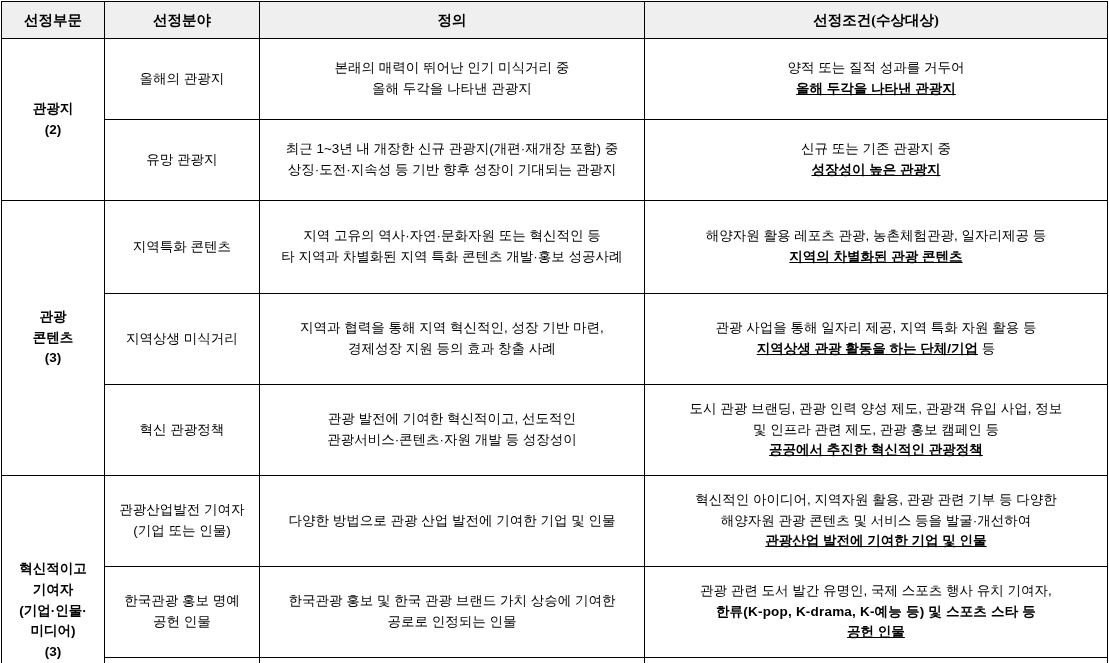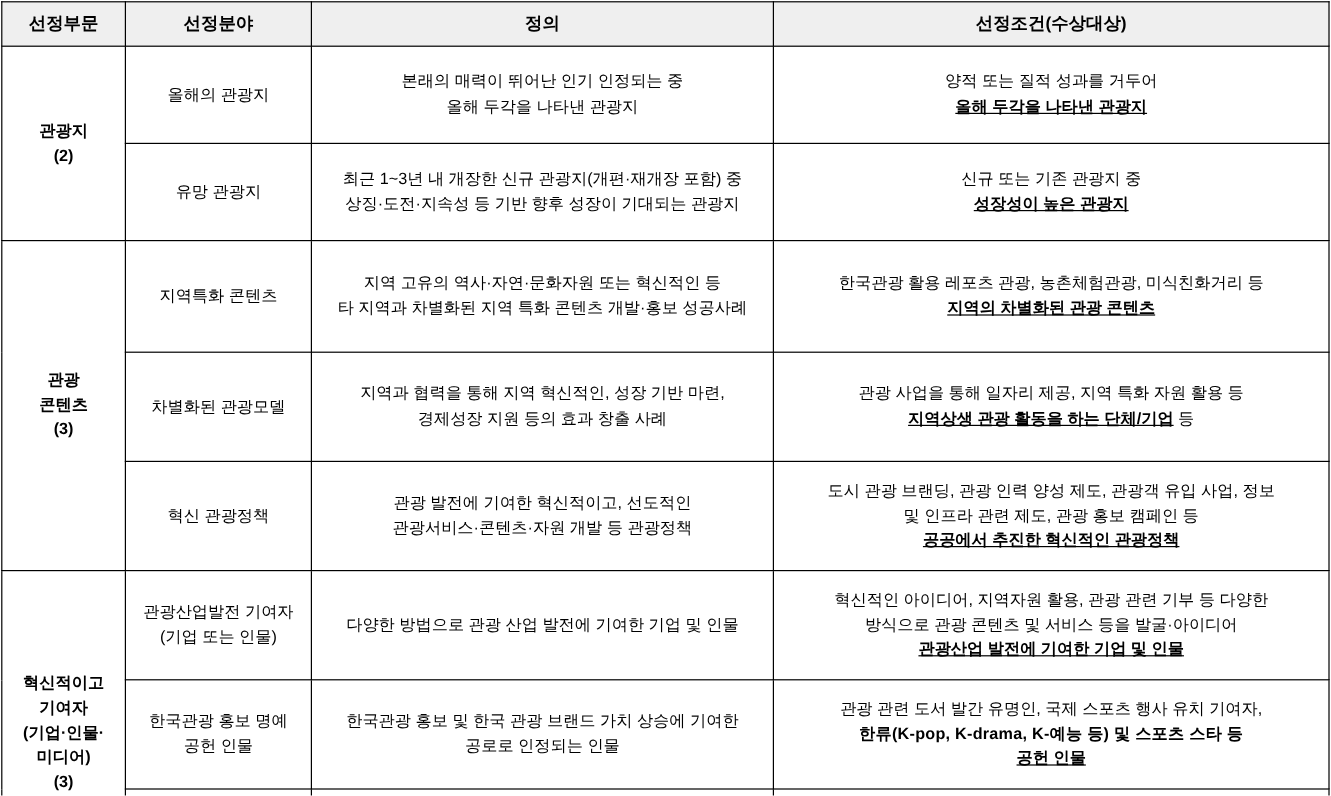--- a/index.html
+++ b/index.html
@@ -29,20 +29,21 @@
     font-size: 13.5px;
     line-height: 1.55;
     word-break: keep-all;
   }
   table.award-table thead th {
     background: #efefef;
     font-weight: bold;
     font-size: 14.5px;
     height: 30px;
     padding: 3px 20px;
+    font-family: Liberation Serif, serif;
   }
   
   col.c1 { width: 103px; }
   col.c2 { width: 155px; }
   col.c3 { width: 385px; }
   col.c4 { width: 463px; }
 
   td.sector {
     font-size: 14px;
     font-weight: bold;
@@ -89,21 +90,21 @@
 
     <tr class="r1">
       <td class="sector" rowspan="2">
         <span class="line">관광지</span>
         <span class="line">(2)</span>
       </td>
       <td class="field">
         <span class="line">올해의 관광지</span>
       </td>
       <td class="definition">
-        <span class="line">본래의 매력이 뛰어난 인기 인정되는 중</span>
+        <span class="line">본래의 매력이 뛰어난 인기 미식거리 중</span>
         <span class="line">올해 두각을 나타낸 관광지</span>
       </td>
       <td class="condition">
         <span class="line">양적 또는 질적 성과를 거두어</span>
         <span class="line u">올해 두각을 나타낸 관광지</span>
       </td>
     </tr>
 
     <tr class="r2">
       <td class="field">
@@ -126,46 +127,46 @@
         <span class="line">(3)</span>
       </td>
       <td class="field">
         <span class="line">지역특화 콘텐츠</span>
       </td>
       <td class="definition">
         <span class="line">지역 고유의 역사·자연·문화자원 또는 혁신적인 등</span>
         <span class="line">타 지역과 차별화된 지역 특화 콘텐츠 개발·홍보 성공사례</span>
       </td>
       <td class="condition">
-        <span class="line">한국관광 활용 레포츠 관광, 농촌체험관광, 미식친화거리 등</span>
+        <span class="line">해양자원 활용 레포츠 관광, 농촌체험관광, 일자리제공 등</span>
         <span class="line u">지역의 차별화된 관광 콘텐츠</span>
       </td>
     </tr>
 
     <tr class="r4">
       <td class="field">
-        <span class="line">차별화된 관광모델</span>
+        <span class="line">지역상생 미식거리</span>
       </td>
       <td class="definition">
         <span class="line">지역과 협력을 통해 지역 혁신적인, 성장 기반 마련,</span>
         <span class="line">경제성장 지원 등의 효과 창출 사례</span>
       </td>
       <td class="condition">
         <span class="line">관광 사업을 통해 일자리 제공, 지역 특화 자원 활용 등</span>
         <span class="line"><span class="u">지역상생 관광 활동을 하는 단체/기업</span><span> 등</span></span>
       </td>
     </tr>
 
     <tr class="r5">
       <td class="field">
         <span class="line">혁신 관광정책</span>
       </td>
       <td class="definition">
         <span class="line">관광 발전에 기여한 혁신적이고, 선도적인</span>
-        <span class="line">관광서비스·콘텐츠·자원 개발 등 관광정책</span>
+        <span class="line">관광서비스·콘텐츠·자원 개발 등 성장성이</span>
       </td>
       <td class="condition">
         <span class="line">도시 관광 브랜딩, 관광 인력 양성 제도, 관광객 유입 사업, 정보</span>
         <span class="line">및 인프라 관련 제도, 관광 홍보 캠페인 등</span>
         <span class="line u">공공에서 추진한 혁신적인 관광정책</span>
       </td>
     </tr>
 
     <tr class="r6">
       <td class="sector" rowspan="3">
@@ -177,21 +178,21 @@
       </td>
       <td class="field">
         <span class="line">관광산업발전 기여자</span>
         <span class="line">(기업 또는 인물)</span>
       </td>
       <td class="definition">
         <span class="line">다양한 방법으로 관광 산업 발전에 기여한 기업 및 인물</span>
       </td>
       <td class="condition">
         <span class="line">혁신적인 아이디어, 지역자원 활용, 관광 관련 기부 등 다양한</span>
-        <span class="line">방식으로 관광 콘텐츠 및 서비스 등을 발굴·아이디어</span>
+        <span class="line">해양자원 관광 콘텐츠 및 서비스 등을 발굴·개선하여</span>
         <span class="line u">관광산업 발전에 기여한 기업 및 인물</span>
       </td>
     </tr>
 
     <tr class="r7">
       <td class="field">
         <span class="line">한국관광 홍보 명예</span>
         <span class="line">공헌 인물</span>
       </td>
       <td class="definition">

